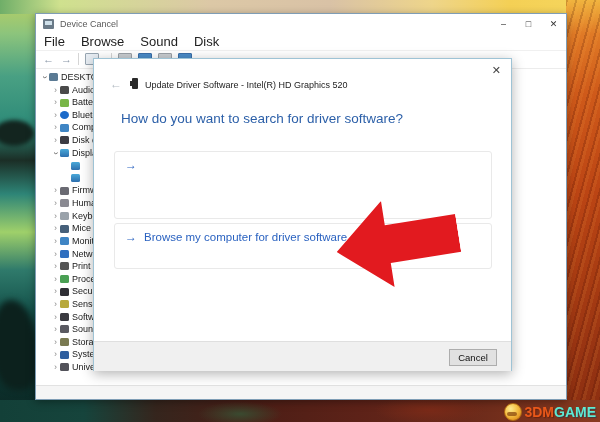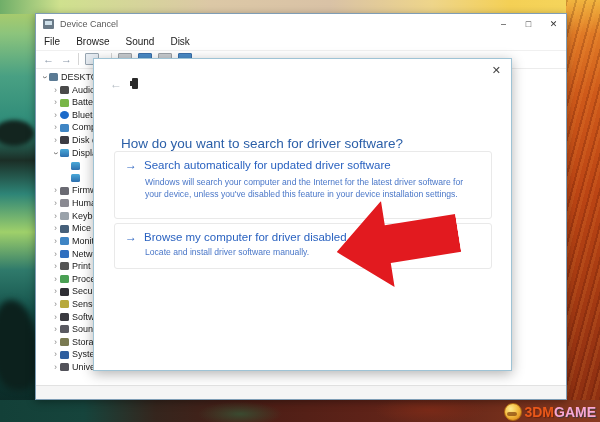--- a/index.html
+++ b/index.html
@@ -29,35 +29,35 @@
       linear-gradient(90deg,#134038 0%,#16443c 14%,#35251d 26%,#4c1e16 42%,#5d2218 60%,#6b2a1a 78%,#8a3a20 100%);}
 
   
   #watermark{right:4px;bottom:1px;z-index:5;display:flex;align-items:center;gap:2px;}
   #mascot{width:16px;height:16px;border-radius:50%;border:1px solid #b06a12;
     background:radial-gradient(circle at 35% 30%,#fdeB8f 0%,#f5c044 45%,#e0921f 80%,#c97c16 100%);
     position:relative;}
   #mascot::after{content:"";position:absolute;left:2px;top:8px;width:10px;height:4px;border-radius:2px;background:#8a4a10;opacity:.75;}
   #wm-text{font-size:14px;font-weight:bold;letter-spacing:0;}
   #wm-3dm{color:#e8581a;text-shadow:1px 1px 1px rgba(90,20,0,.55);}
-  #wm-game{color:#f9a8d4;text-shadow:1px 1px 1px rgba(10,60,90,.55);}
+  #wm-game{color:#5eead4;text-shadow:1px 1px 1px rgba(10,60,90,.55);}
 
   
   #dm-window{left:35px;top:13px;width:532px;height:387px;background:#fff;z-index:1;
     border:1px solid #7f9db5;box-shadow:0 2px 8px rgba(0,0,0,.35);box-sizing:border-box;}
   #titlebar{position:absolute;left:0;top:0;width:100%;height:19px;background:#fff;display:flex;align-items:center;}
   #app-icon{width:11px;height:10px;margin-left:7px;background:#6a7a88;border-radius:1px;position:relative;}
   #app-icon::after{content:"";position:absolute;left:2px;top:2px;width:7px;height:4px;background:#cfe0ea;}
   #title-text{font-size:9px;color:#5a5a5a;margin-left:6px;}
   #win-controls{position:absolute;right:0;top:0;height:19px;display:flex;}
   .wbtn{width:25px;height:19px;display:flex;align-items:center;justify-content:center;
     font-size:9px;color:#333;cursor:default;}
   #menubar{position:absolute;left:0;top:19px;width:100%;height:17px;background:#fff;display:flex;align-items:center;
     border-bottom:1px solid #f0f0f0;}
-  .menu-item{font-size:10px;color:#222;padding:0 8px;}
+  .menu-item{font-size:13px;color:#222;padding:0 8px;}
   #toolbar{position:absolute;left:0;top:36px;width:100%;height:18px;display:flex;align-items:center;
     border-bottom:1px solid #ececec;}
   .tb-arrow{font-size:11px;font-weight:bold;color:#8795a5;margin-left:7px;line-height:1;}
   .tb-sep{width:1px;height:12px;background:#d5d5d5;margin:0 6px;}
   .tb-ic{width:12px;height:10px;border:1px solid #98a6b2;background:#e8eef4;margin-right:6px;border-radius:1px;}
   .tb-ic.blue{background:#4a8cc8;border-color:#3a6ea8;}
   .tb-ic.gray{background:#c8ccd0;border-color:#9aa0a6;}
 
   
   #device-tree{position:absolute;left:2px;top:57px;width:58px;}
@@ -80,21 +80,21 @@
     border-top:1px solid #e2e2e2;}
 
   
   #dialog{left:93px;top:58px;width:419px;height:313px;background:#fff;z-index:3;
     border:1px solid #9ec3d5;box-shadow:0 3px 12px rgba(0,0,0,.30);box-sizing:border-box;}
   #dlg-close{position:absolute;right:10px;top:5px;font-size:11px;color:#444;}
   #dlg-back{position:absolute;left:16px;top:18px;font-size:12px;color:#b4bcc4;}
   #driver-icon{position:absolute;left:38px;top:19px;width:6px;height:11px;background:#2a2a2a;border-radius:1px;}
   #driver-icon::after{content:"";position:absolute;left:-2px;top:3px;width:2px;height:5px;background:#2a2a2a;}
   #dlg-title{position:absolute;left:51px;top:21px;font-size:9px;color:#222;}
-  #dlg-heading{position:absolute;left:27px;top:52px;font-size:13.5px;color:#2b5fa8;margin-top:25px;}
+  #dlg-heading{position:absolute;left:27px;top:52px;font-size:13.5px;color:#2b5fa8;}
   .option-box{position:absolute;left:20px;width:378px;border:1px solid #e9e9e9;border-radius:3px;
     background:#fff;box-sizing:border-box;}
   #option-1{top:92px;height:68px;}
   #option-2{top:164px;height:46px;}
   .opt-arrow{position:absolute;left:10px;top:6px;font-size:12px;font-weight:bold;color:#2a62c0;}
   .opt-title{position:absolute;left:29px;top:7px;font-size:11.5px;color:#2a62c0;}
   .opt-desc{position:absolute;left:30px;top:24px;right:14px;font-size:8.6px;line-height:1.4;color:#4a77c8;}
   #option-2 .opt-desc{top:22px;}
   #dlg-footer{position:absolute;left:0;top:282px;width:100%;height:30px;background:#f0f0f0;
     border-top:1px solid #dfdfdf;box-sizing:border-box;}
@@ -267,34 +267,35 @@
         <span class="tlabel">Univer</span>
       </div>
     </div>
   <div id="statusbar"></div>
 </div>
 
 <div id="dialog" class="abs">
   <span id="dlg-close">✕</span>
   <span id="dlg-back">←</span>
   <div id="driver-icon"></div>
+  <span id="dlg-title">Update Driver Software - Intel(R) HD Graphics 520</span>
   <div id="dlg-heading">How do you want to search for driver software?</div>
 
   <div id="option-1" class="option-box">
     <span class="opt-arrow">→</span>
-    <span class="opt-title">Search automatically for updated driver software</span>
-    <div class="opt-desc">Windows will search your computer and the Internet for the latest driver software for your device, unless you've disabled this feature in your device installation settings.</div>
   </div>
 
   <div id="option-2" class="option-box">
     <span class="opt-arrow">→</span>
-    <span class="opt-title">Browse my computer for driver disabled</span>
-    <div class="opt-desc">Locate and install driver software manually.</div>
-  </div>
-
+    <span class="opt-title">Browse my computer for driver software</span>
+  </div>
+
+  <div id="dlg-footer">
+    <div id="cancel-btn">Cancel</div>
+  </div>
 </div>
 
 <div id="red-arrow" class="abs"></div>
 
 <div id="watermark" class="abs">
   <div id="mascot"></div>
   <span id="wm-text"><span id="wm-3dm">3DM</span><span id="wm-game">GAME</span></span>
 </div>
 
 </body></html>

